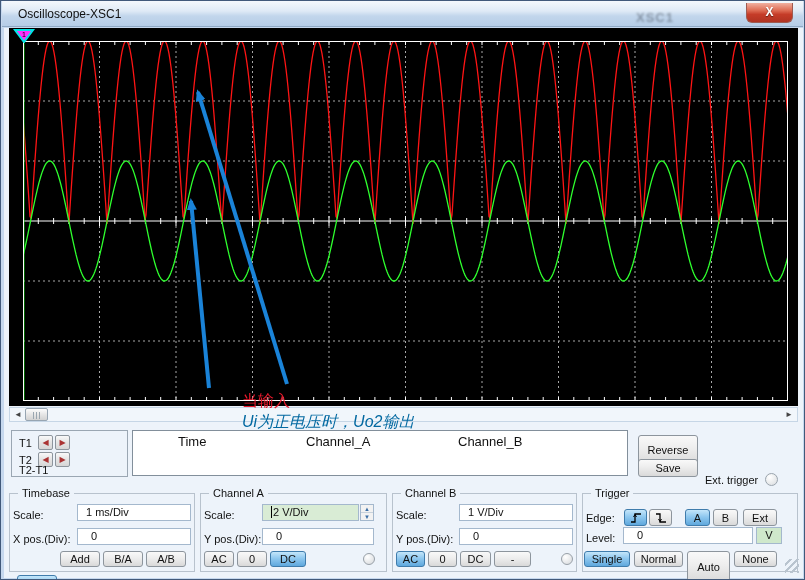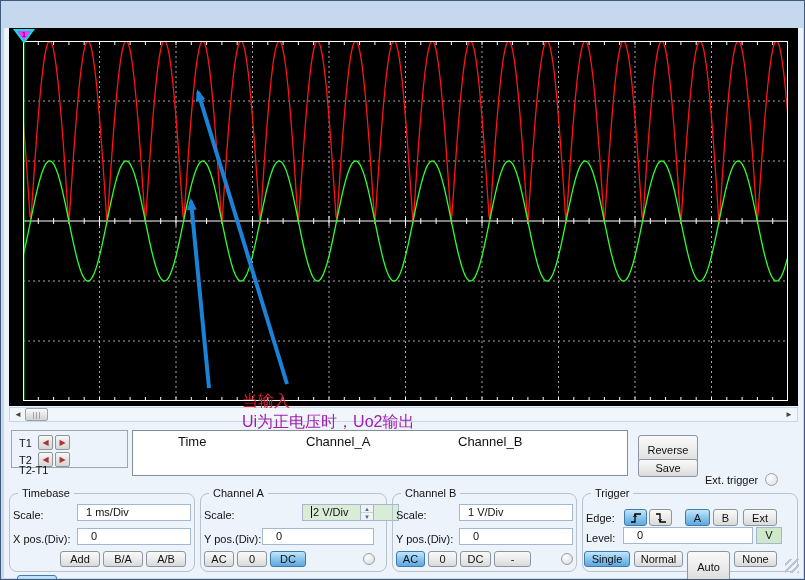--- a/index.html
+++ b/index.html
@@ -21,31 +21,31 @@
   #cursor-handle{position:absolute;left:12px;top:28px;}
   #arrow-overlay{position:absolute;left:0;top:0;pointer-events:none;z-index:40;}
   .cn-text{position:absolute;z-index:45;font-size:16px;color:#e8192c;white-space:nowrap;}
   
   #hscroll{position:absolute;left:8px;top:406px;width:789px;height:15px;background:#f1f6fb;border:1px solid #c6d6e6;}
   .scroll-arrow{position:absolute;top:1px;width:12px;height:12px;font-size:8px;line-height:12px;text-align:center;color:#444;cursor:pointer;}
   #scroll-thumb{position:absolute;left:15px;top:0px;width:23px;height:13px;border:1px solid #97a5b2;border-radius:2px;
     background:linear-gradient(#fdfdfd,#e8e8e8 45%,#d2d2d2);cursor:pointer;}
   #scroll-thumb .grip{position:absolute;top:3px;width:1px;height:7px;background:#9aa6b0;}
   
-  #t-panel{position:absolute;left:10px;top:429px;width:117px;height:38px;border:1px solid #9aa6b2;background:#edf3fa;font-size:11px;color:#111;}
+  #t-panel{position:absolute;left:10px;top:429px;width:117px;height:47px;border:1px solid #9aa6b2;background:#edf3fa;font-size:11px;color:#111;}
   .t-row{position:absolute;left:7px;}
   .nav-btn{position:absolute;width:15px;height:15px;border:1px solid #8d959d;border-radius:2px;
     background:linear-gradient(#f9f9f9,#e6e6e6 45%,#d6d6d6);font-size:8px;line-height:13px;text-align:center;color:#a33;cursor:pointer;}
   #readout{position:absolute;left:131px;top:429px;width:496px;height:46px;background:#fff;border:1px solid #828f9b;font-size:13px;color:#111;}
   .readout-header{position:absolute;top:3px;}
   .btn{border:1px solid #8d959d;border-radius:3px;background:linear-gradient(#f9f9f9,#ededed 45%,#d9d9d9);
     font-size:11px;color:#111;display:flex;align-items:center;justify-content:center;cursor:pointer;position:absolute;}
   .btn.on{border-color:#3f7cac;background:linear-gradient(#c4e6fa,#8fc8ef 45%,#5fa8dd);}
   .lbl{position:absolute;font-size:11px;color:#111;white-space:nowrap;}
-  .groupbox{position:absolute;border:1px solid #b8c2cd;border-radius:8px;}
+  .groupbox{position:absolute;border:1px solid #b8c2cd;border-radius:0;}
   .groupbox>.gb-title{position:absolute;top:-7px;left:8px;background:#edf3fa;padding:0 4px;font-size:11px;color:#111;}
   .field{position:absolute;height:17px;background:#fff;border:1px solid #a4b8cd;font-size:11px;color:#111;line-height:15px;padding-left:8px;}
   .field.pad{padding-left:13px;}
   .field.green{background:#d9ecd5;}
   .field.green::before{content:"";border-left:1px solid #000;margin-right:1px;}
   #spinner{position:absolute;width:14px;height:17px;border:1px solid #a4b8cd;background:#f2f2f2;}
   #spinner div{height:8px;font-size:6px;line-height:8px;text-align:center;color:#3a6ea5;cursor:pointer;}
   #spinner div:first-child{border-bottom:1px solid #c8d2dc;}
   .radio{position:absolute;width:12px;height:12px;border:1px solid #98a0a8;border-radius:50%;
     background:radial-gradient(circle at 35% 30%,#ffffff,#d5d8db);}
@@ -55,20 +55,25 @@
     background:radial-gradient(circle at 35% 30%,#fff,#d8dbde);}
   #resize-grip{position:absolute;left:784px;top:558px;width:14px;height:14px;
     background:repeating-linear-gradient(135deg,transparent 0 3px,#b9c4cf 3px 5px);}
   .edge-icon{display:block;}
 </style>
 </head>
 <body>
 
 <div id="window">
 
+  <div id="titlebar">
+    <span id="title-text">Oscilloscope-XSC1</span>
+    <span id="watermark">XSC1</span>
+    <div id="close-btn">X</div>
+  </div>
 
   <div id="client"></div>
 
   <div id="scope-panel"></div>
   <svg id="scope-svg" width="765" height="360">
       <line x1="76.5" y1="0" x2="76.5" y2="360" stroke="#a8a8a8" stroke-width="1" stroke-dasharray="2,3"></line>
       <line x1="153" y1="0" x2="153" y2="360" stroke="#a8a8a8" stroke-width="1" stroke-dasharray="2,3"></line>
       <line x1="229.5" y1="0" x2="229.5" y2="360" stroke="#a8a8a8" stroke-width="1" stroke-dasharray="2,3"></line>
       <line x1="306" y1="0" x2="306" y2="360" stroke="#a8a8a8" stroke-width="1" stroke-dasharray="2,3"></line>
       <line x1="382.5" y1="0" x2="382.5" y2="360" stroke="#a8a8a8" stroke-width="1" stroke-dasharray="2,3"></line>
@@ -246,21 +251,21 @@
   <svg id="arrow-overlay" width="805" height="580">
       <defs>
         <marker id="ah" markerUnits="userSpaceOnUse" markerWidth="16" markerHeight="14" refX="9" refY="5" orient="auto">
           <path d="M0,0 L12,5 L0,10 z" fill="#1a83d8"></path>
         </marker>
       </defs>
       <line x1="208" y1="387" x2="190" y2="200" stroke="#1a83d8" stroke-width="4" marker-end="url(#ah)"></line>
       <line x1="286" y1="383" x2="197" y2="91" stroke="#1a83d8" stroke-width="4" marker-end="url(#ah)"></line>
     </svg>
   <div class="cn-text" style="left: 241px; top: 390px; color: rgb(232, 25, 44);">当输入</div>
-  <div class="cn-text" style="left: 241px; top: 411px; color: #a21caf;">Ui为正电压时，Uo2输出</div>
+  <div class="cn-text" style="left: 241px; top: 411px; color: #0369a1; font-style: italic;">Ui为正电压时，Uo2输出</div>
 
   <div id="hscroll">
     <div class="scroll-arrow" style="left:2px;">◄</div>
     <div id="scroll-thumb">
       <span class="grip" style="left:7px;"></span>
         <span class="grip" style="left:10px;"></span>
         <span class="grip" style="left:13px;"></span>
     </div>
     <div class="scroll-arrow" style="left:773px;">►</div>
   </div>
@@ -293,21 +298,21 @@
   <div class="field pad" style="left:76px;top:527px;width:114px;">0</div>
   <div class="btn on" style="left:16px;top:550px;width:40px;height:16px;margin-top:24px;">Y/T</div>
   <div class="btn" style="left:59px;top:550px;width:40px;height:16px;">Add</div>
   <div class="btn" style="left:102px;top:550px;width:40px;height:16px;">B/A</div>
   <div class="btn" style="left:145px;top:550px;width:40px;height:16px;">A/B</div>
 
   <div class="groupbox" style="left:199px;top:492px;width:187px;height:79px;">
     <span class="gb-title">Channel A</span>
   </div>
   <span class="lbl" style="left:203px;top:508px;">Scale:</span>
-  <div class="field green" style="left:261px;top:503px;width:97px;margin-left:40px;">2 V/Div</div>
+  <div class="field green" style="left:261px;top:503px;width:97px;">2 V/Div</div>
   <div id="spinner" style="left:359px;top:503px;">
     <div>▲</div>
     <div>▼</div>
   </div>
   <span class="lbl" style="left:203px;top:532px;">Y pos.(Div):</span>
   <div class="field pad" style="left:261px;top:527px;width:112px;">0</div>
   <div class="btn" style="left:203px;top:550px;width:30px;height:16px;">AC</div>
   <div class="btn" style="left:236px;top:550px;width:30px;height:16px;">0</div>
   <div class="btn on" style="left:269px;top:550px;width:36px;height:16px;">DC</div>
   <div class="radio" style="left:362px;top:552px;"></div>

